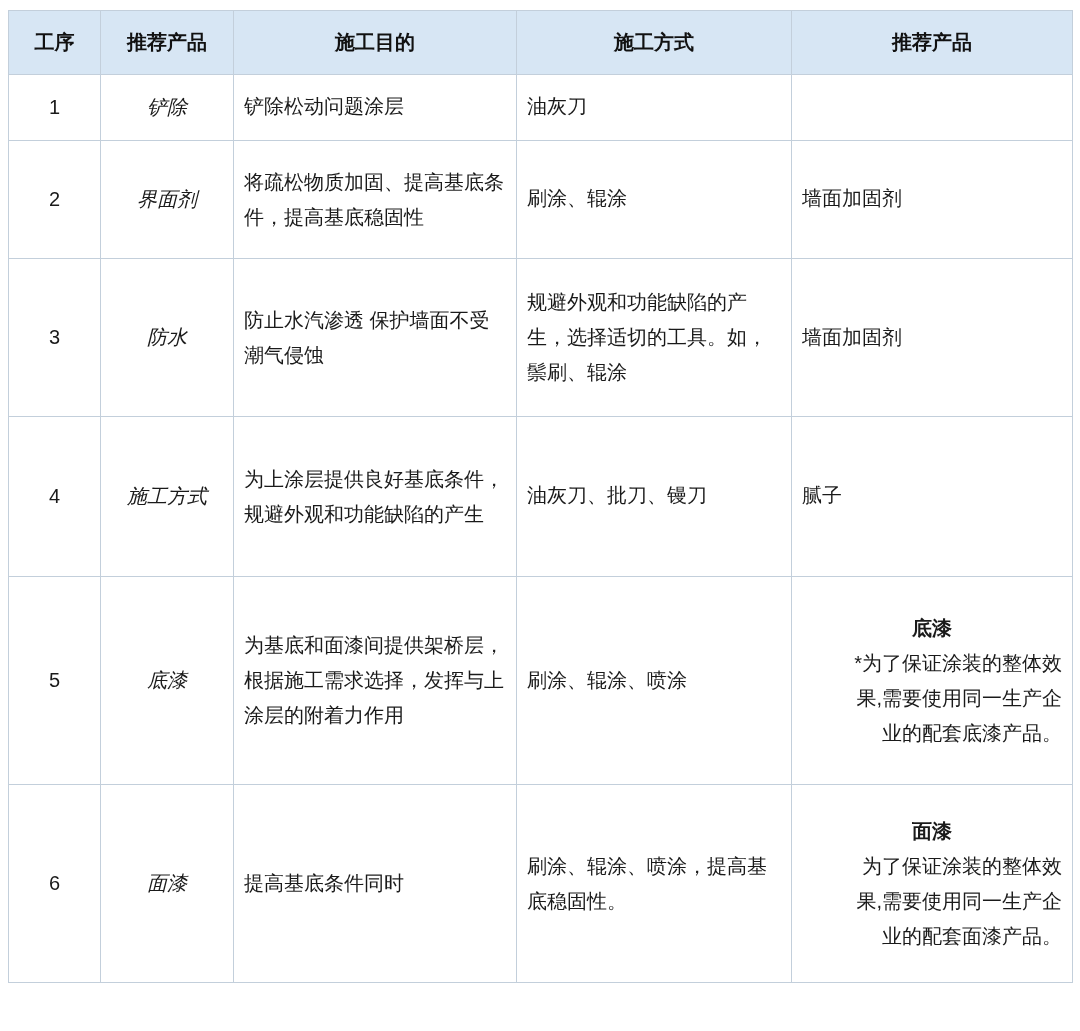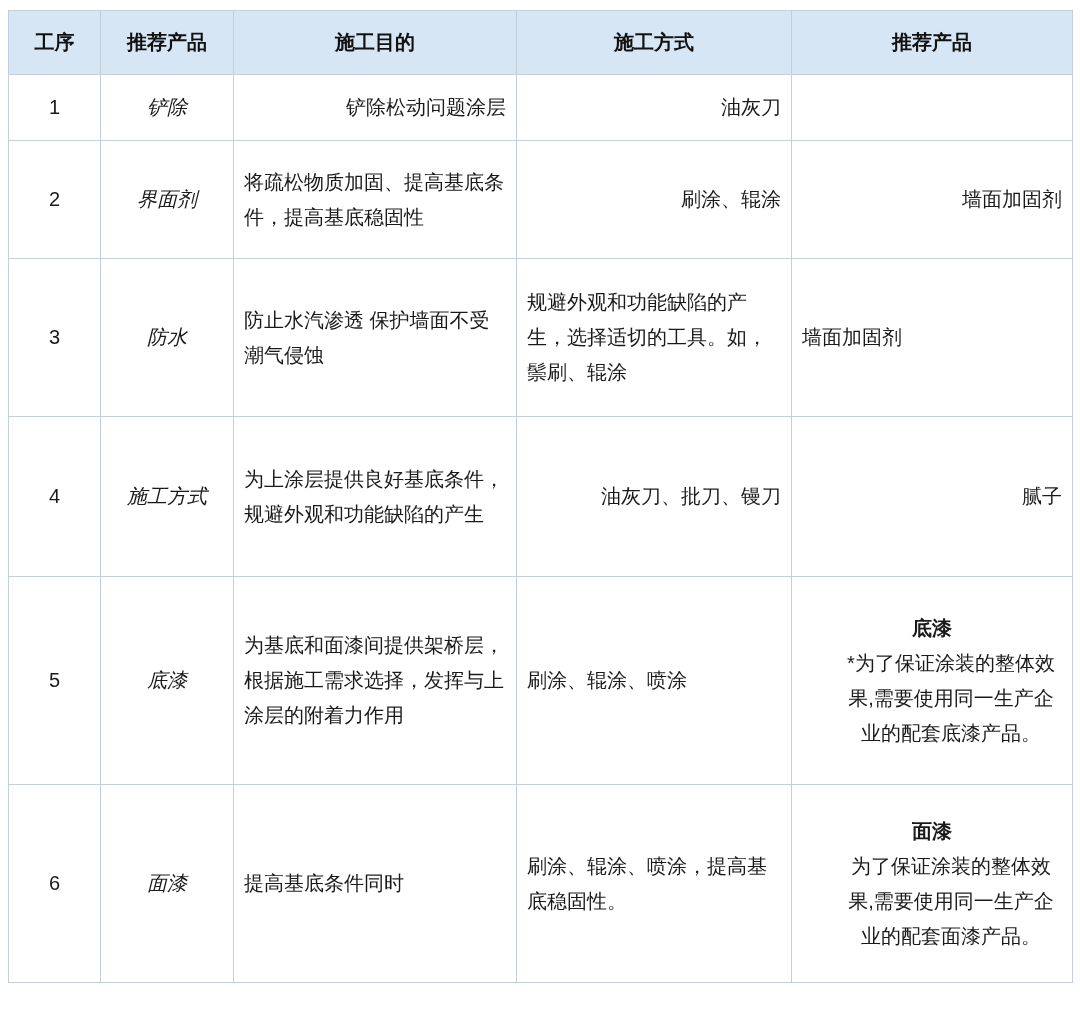--- a/index.html
+++ b/index.html
@@ -53,30 +53,31 @@
     font-size: 20px;
   }
   td.name {
     text-align: center;
     font-style: italic;
   }
   td.goal, td.way, td.prod {
     text-align: left;
   }
   td.center {
-    text-align: right;
+    text-align: left;
+    font-family: Liberation Mono, monospace;
   }
   .prod-title {
     font-weight: bold;
     text-align: center;
     display: block;
   }
   .prod-note {
     display: block;
-    text-align: center;
+    text-align: right;
     margin-left: 38px;
   }
   tr.r1 td { height: 66px; }
   tr.r2 td { height: 118px; }
   tr.r3 td { height: 158px; }
   tr.r4 td { height: 160px; }
   tr.r5 td { height: 208px; }
   tr.r6 td { height: 198px; }
 </style>
 </head>

